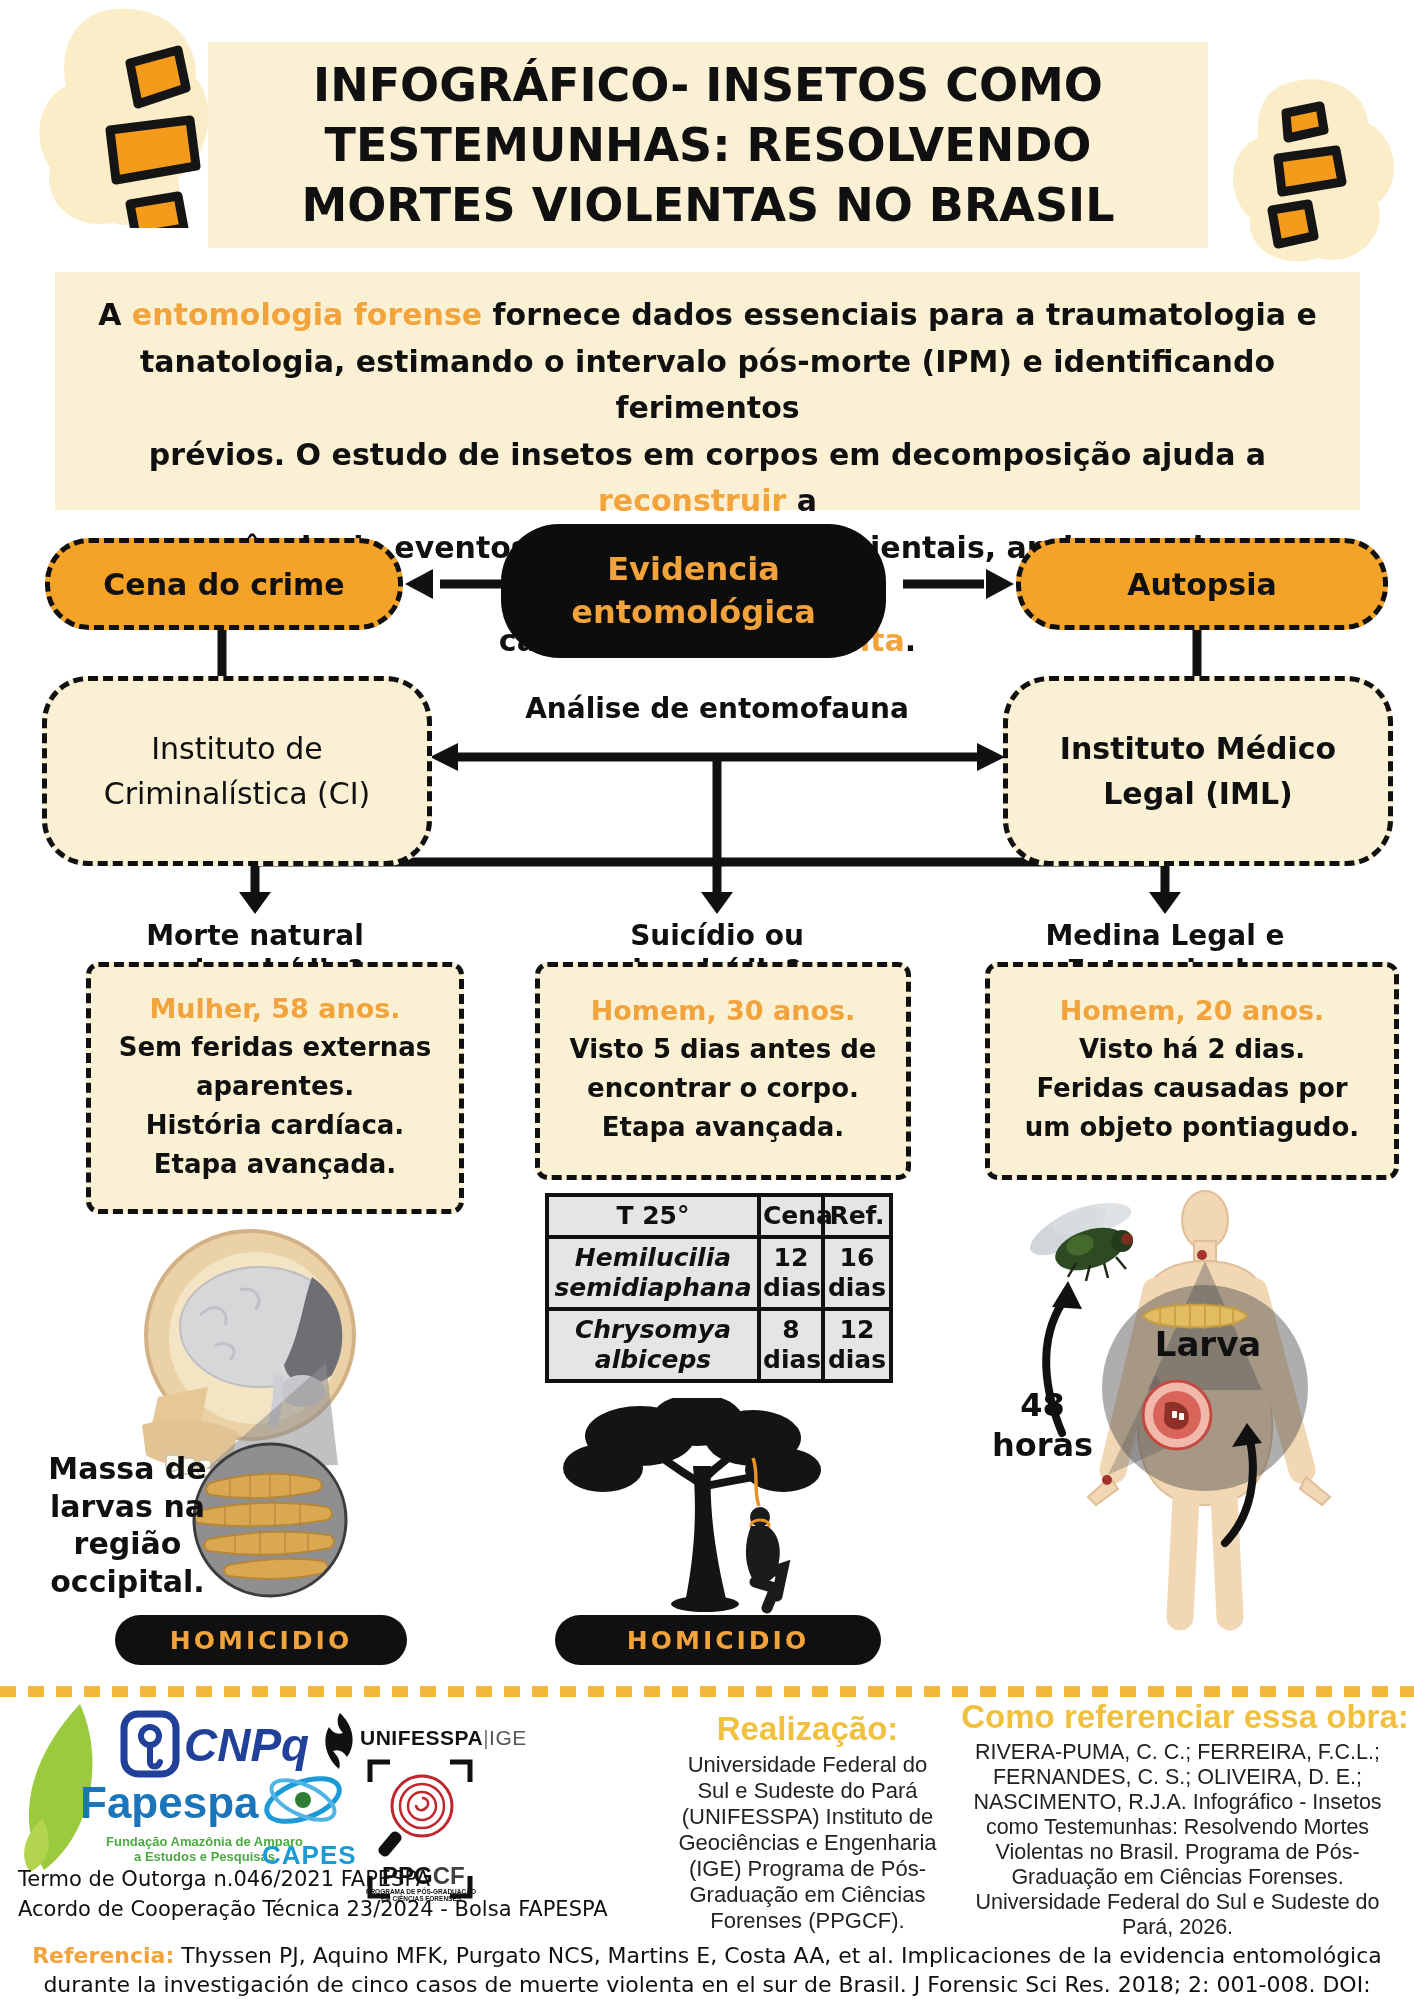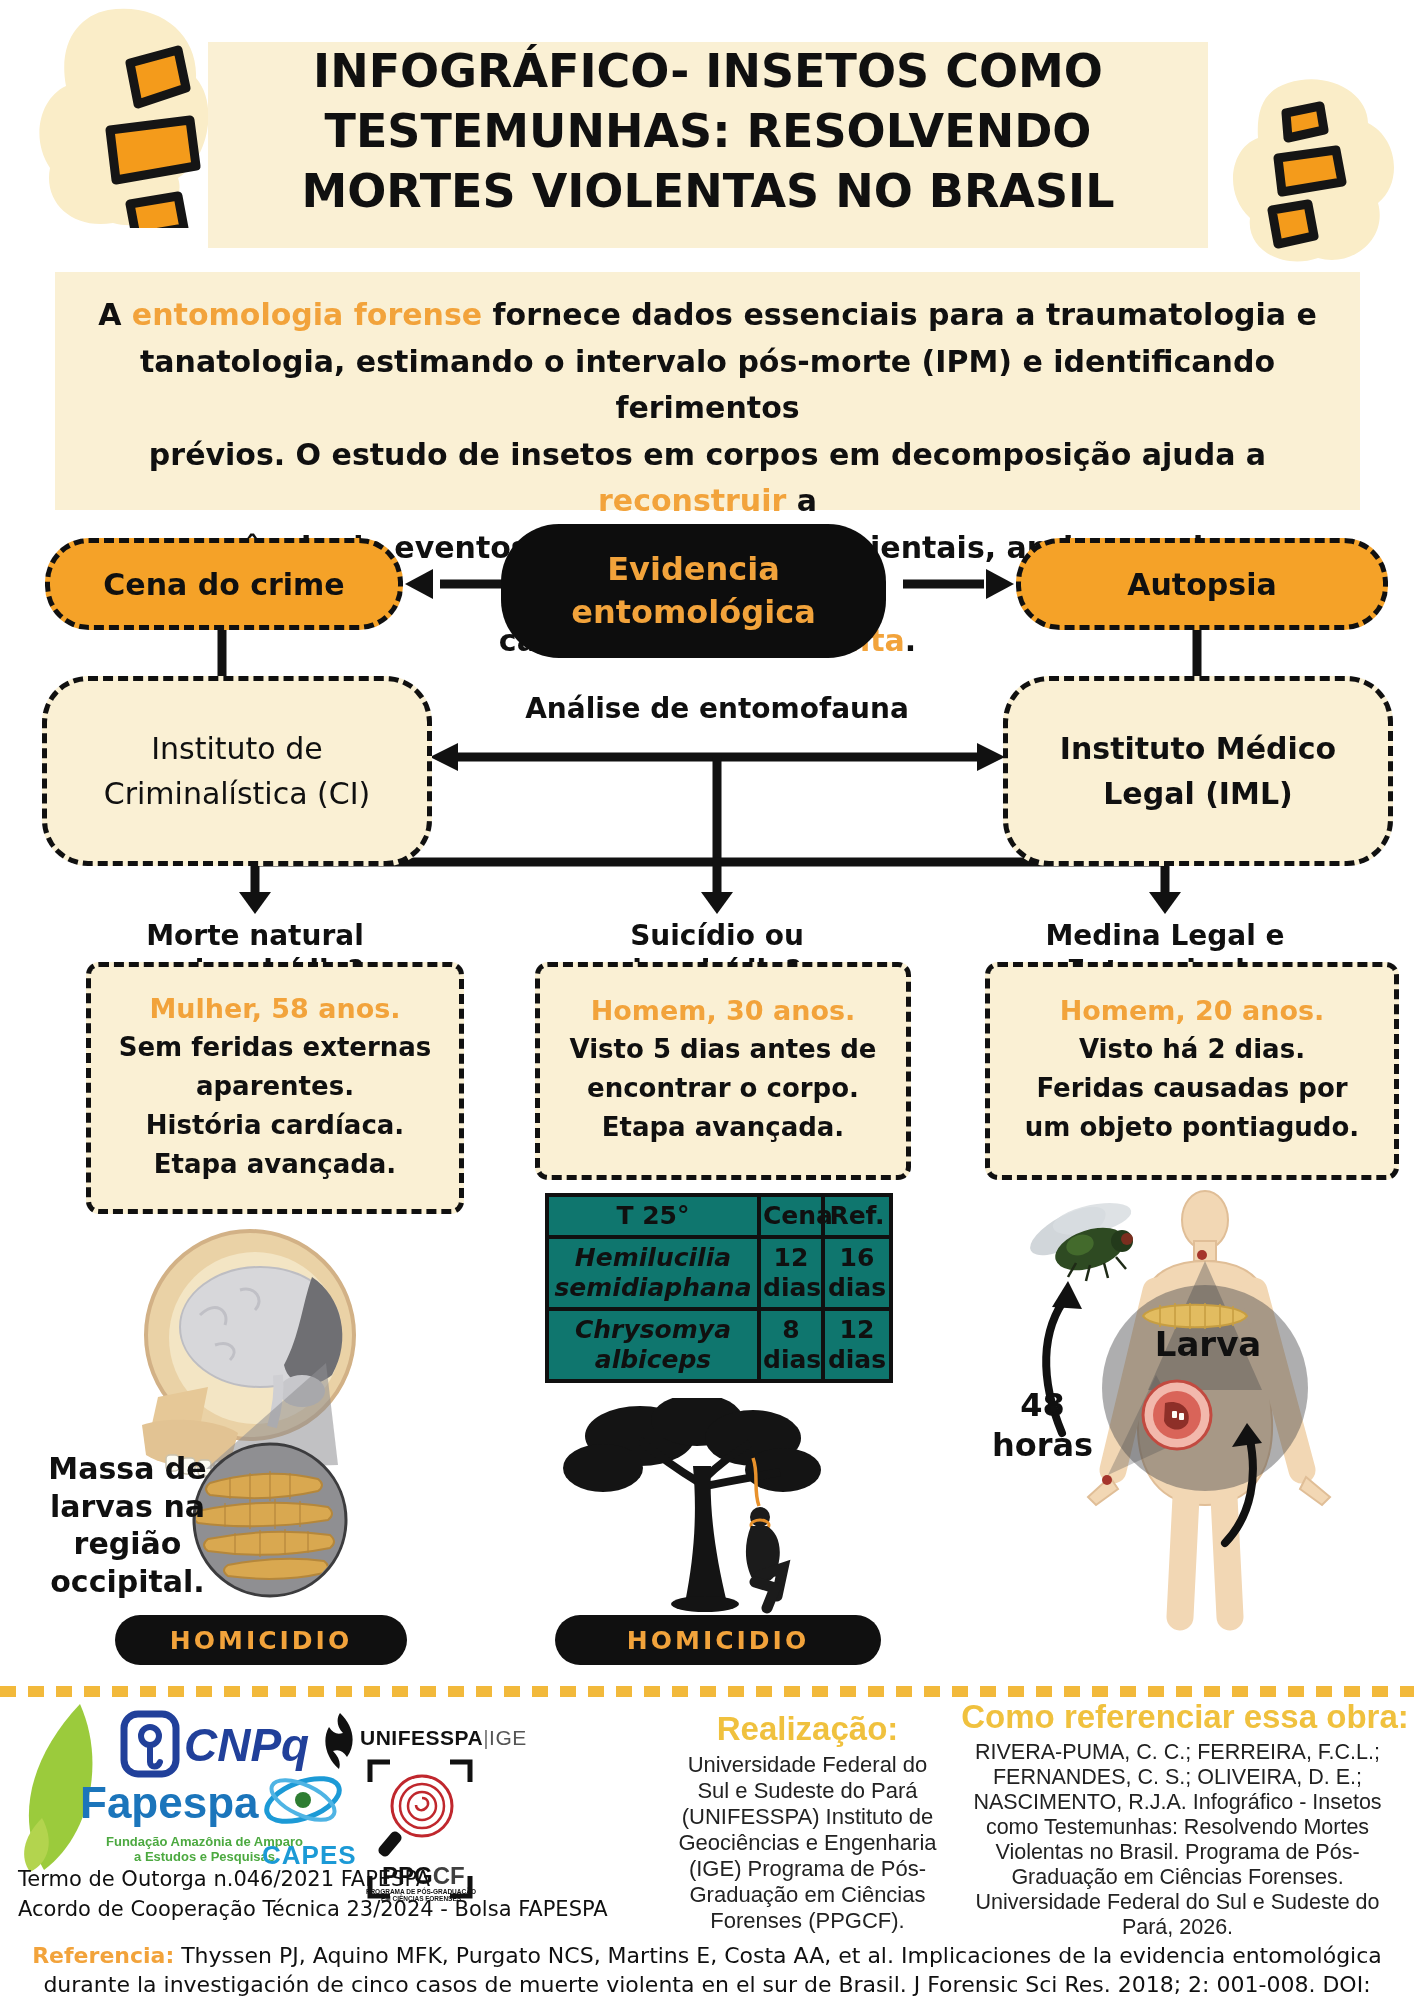--- a/index.html
+++ b/index.html
@@ -13,21 +13,21 @@
              display:flex;align-items:center;justify-content:center;font-weight:bold;}
   .badge{background:#101010;border-radius:28px;color:#F2A33B;font-weight:bold;
          display:flex;align-items:center;justify-content:center;letter-spacing:3px;font-size:25px;}
   .hl{color:#F2A33B;font-weight:bold;}
   .intro{white-space:pre-wrap;text-align:center;font-size:30px;line-height:1.55;font-weight:bold;}
   .hdr{font-size:28px;font-weight:bold;line-height:1.25;}
   .casebox{border:5px dashed #101010;border-radius:13px;background:#FAF0D4;
            display:flex;flex-direction:column;align-items:center;justify-content:center;}
   .casetitle{color:#F2A33B;font-weight:bold;font-size:27px;margin-bottom:4px;}
   .casebody{font-size:26px;line-height:1.5;font-weight:bold;}
-  .ftable{border-collapse:collapse;table-layout:fixed;width:344px;background:#0f766e;}
+  .ftable{border-collapse:collapse;table-layout:fixed;width:344px;background:#e5e5e5;}
   .ftable td{border:4px solid #101010;text-align:center;font-weight:bold;font-size:25px;
              padding:4px 2px;line-height:1.2;}
   .species{font-style:italic;}
   .footer-sans{font-family:"Liberation Sans",sans-serif;}
   .goldtitle{color:#F0C13E;font-weight:bold;font-family:"Liberation Sans",sans-serif;}
   .divider{background:repeating-linear-gradient(90deg,#F2B93B 0 16px,transparent 16px 28px);}
 </style>
 </head>
 <body>
 
@@ -45,21 +45,21 @@
   <svg class="abs" style="left:1228px;top:78px" width="180" height="190" viewBox="0 0 180 190">
     <path d="M60,5 C100,-8 140,15 140,45 C170,60 175,105 150,125 C160,160 125,190 90,180 C55,192 18,172 22,140 C-5,115 2,70 30,60 C28,28 38,12 60,5 Z" fill="#FAEDC8"></path>
     <g stroke="#151515" stroke-width="9" stroke-linejoin="round">
       <polygon points="58,35 92,28 96,52 60,60" fill="#F49B1B"></polygon>
       <polygon points="50,80 108,72 114,104 54,114" fill="#F49B1B"></polygon>
       <polygon points="44,132 80,126 86,158 50,166" fill="#F49B1B"></polygon>
     </g>
   </svg>
 
   <div class="abs cream" style="left:208px;top:42px;width:1000px;height:206px">
-    <div class="t" style="font-size:46px;font-weight:bold;line-height:1.3">INFOGRÁFICO- INSETOS COMO
+    <div class="t" style="padding-top:14px;font-size:46px;font-weight:bold;line-height:1.3">INFOGRÁFICO- INSETOS COMO
 TESTEMUNHAS: RESOLVENDO
 MORTES VIOLENTAS NO BRASIL</div>
   </div>
 
   <div class="abs cream" style="left:55px;top:272px;width:1305px;height:238px">
     <div class="intro" style="padding:20px 40px 0 40px"><span>A </span><span class="hl">entomologia forense</span><span> fornece dados essenciais para a traumatologia e
 tanatologia, estimando o intervalo pós-morte (IPM) e identificando ferimentos
 prévios. O estudo de insetos em corpos em decomposição ajuda a </span><span class="hl">reconstruir</span><span> a
 sequência de eventos e as condições ambientais, aprimorando a </span><span class="hl">precisão</span><span> em
 casos de </span><span class="hl">morte violenta</span><span>.</span></div>

